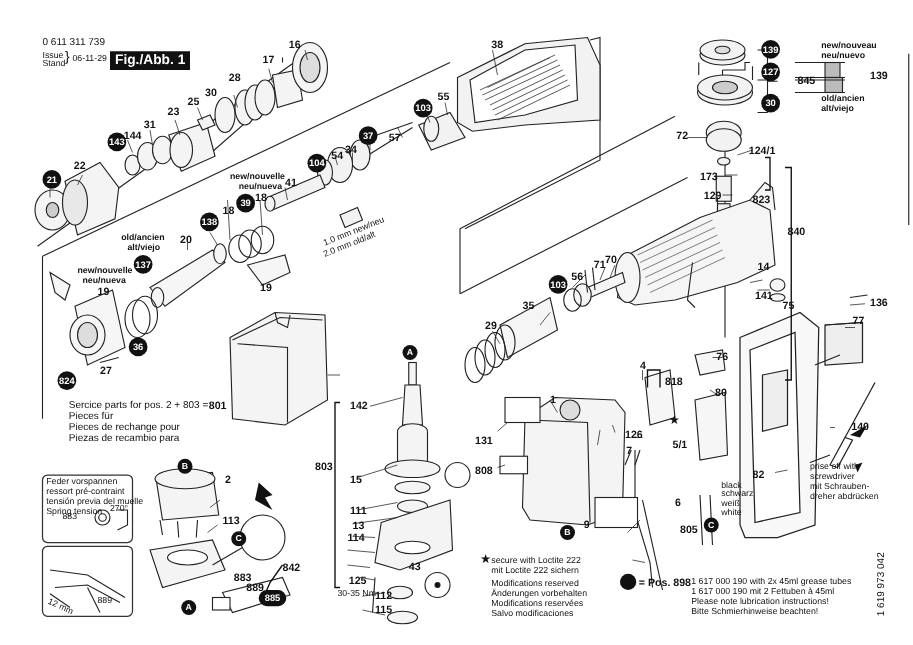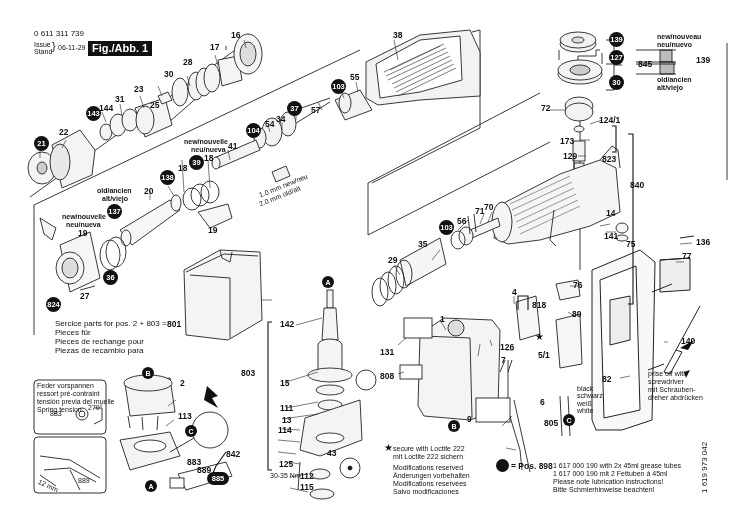--- a/index.html
+++ b/index.html
@@ -319,21 +319,21 @@
 <div class="t small" style="left:34px;top:41px;">Issue</div>
 <div class="t small" style="left:34px;top:48px;">Stand</div>
 <div class="t" style="left:52px;top:41px;font-size:11px;">}</div>
 <div class="t small" style="left:58px;top:44px;">06-11-29</div>
 <div class="figbox" style="left:88px;top:41px;">Fig./Abb. 1</div>
 
 <div class="lbl" style="left:231px;top:31px;">16</div>
 <div class="lbl" style="left:210px;top:43px;">17</div>
 <div class="lbl" style="left:183px;top:58px;">28</div>
 <div class="lbl" style="left:164px;top:70px;">30</div>
-<div class="lbl" style="left:150px;top:77px;margin-top:24px;">25</div>
+<div class="lbl" style="left:150px;top:77px;">25</div>
 <div class="lbl" style="left:134px;top:85px;text-align:center;">23</div>
 <div class="lbl" style="left:115px;top:95px;">31</div>
 <div class="lbl" style="left:99px;top:104px;">144</div>
 <div class="badge" style="left:86px;top:106px;">143</div>
 <div class="lbl" style="left:59px;top:128px;">22</div>
 <div class="badge" style="left:34px;top:136px;">21</div>
 
 <div class="lbl" style="left:393px;top:31px;">38</div>
 <div class="lbl" style="left:350px;top:73px;">55</div>
 <div class="badge" style="left:331px;top:79px;">103</div>
@@ -386,21 +386,21 @@
 <div class="lbl" style="left:178px;top:412px;">113</div>
 <div class="badge" style="left:185px;top:425px;width:12px;height:12px;font-size:7px;">C</div>
 <div class="lbl" style="left:226px;top:450px;">842</div>
 <div class="lbl" style="left:187px;top:458px;">883</div>
 <div class="lbl" style="left:197px;top:466px;">889</div>
 <div class="badge pill" style="left:207px;top:472px;">885</div>
 <div class="badge" style="left:145px;top:480px;width:12px;height:12px;font-size:7px;">A</div>
 
 <div class="badge" style="left:322px;top:276px;width:12px;height:12px;font-size:7px;">A</div>
 <div class="lbl" style="left:280px;top:320px;">142</div>
-<div class="lbl" style="left:241px;top:369px;">803</div>
+<div class="lbl" style="left:252px;top:369px;">803</div>
 <div class="lbl" style="left:280px;top:379px;">15</div>
 <div class="lbl" style="left:280px;top:404px;">111</div>
 <div class="lbl" style="left:282px;top:416px;">13</div>
 <div class="lbl" style="left:278px;top:426px;">114</div>
 <div class="lbl" style="left:280px;top:449px;margin-left:47px;">43</div>
 <div class="lbl" style="left:279px;top:460px;">125</div>
 <div class="t small" style="left:270px;top:472px;">30-35 Nm</div>
 <div class="lbl" style="left:300px;top:472px;">112</div>
 <div class="lbl" style="left:300px;top:483px;">115</div>
 

